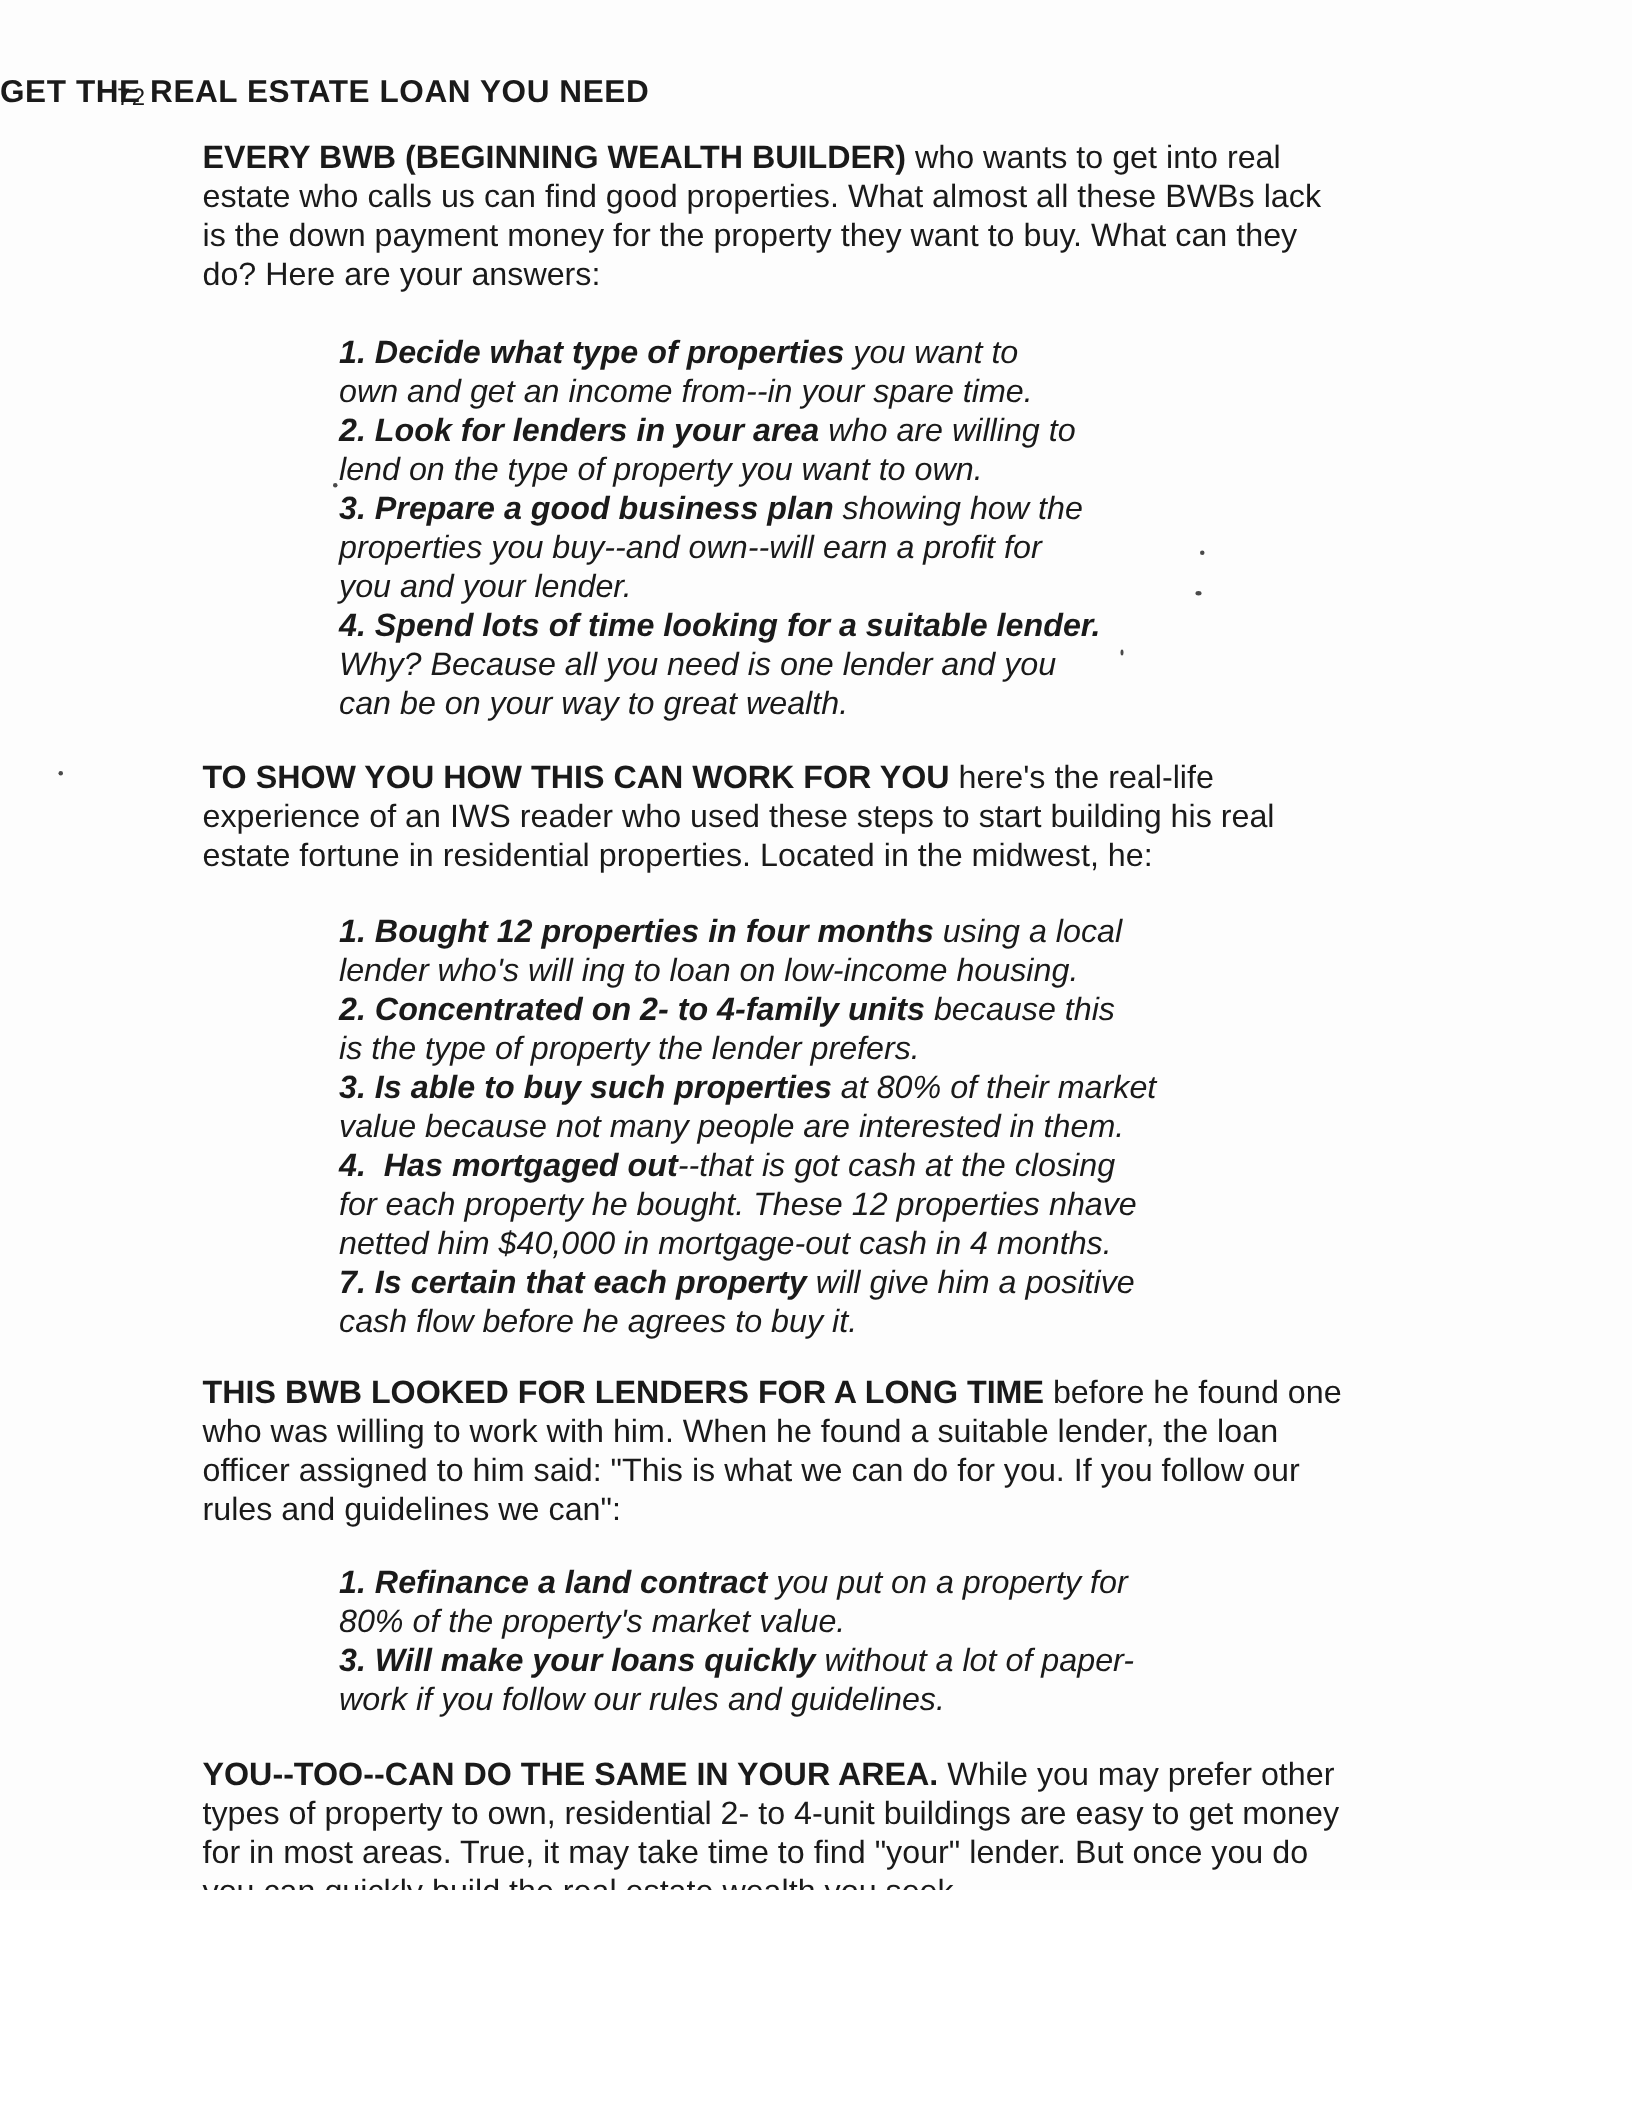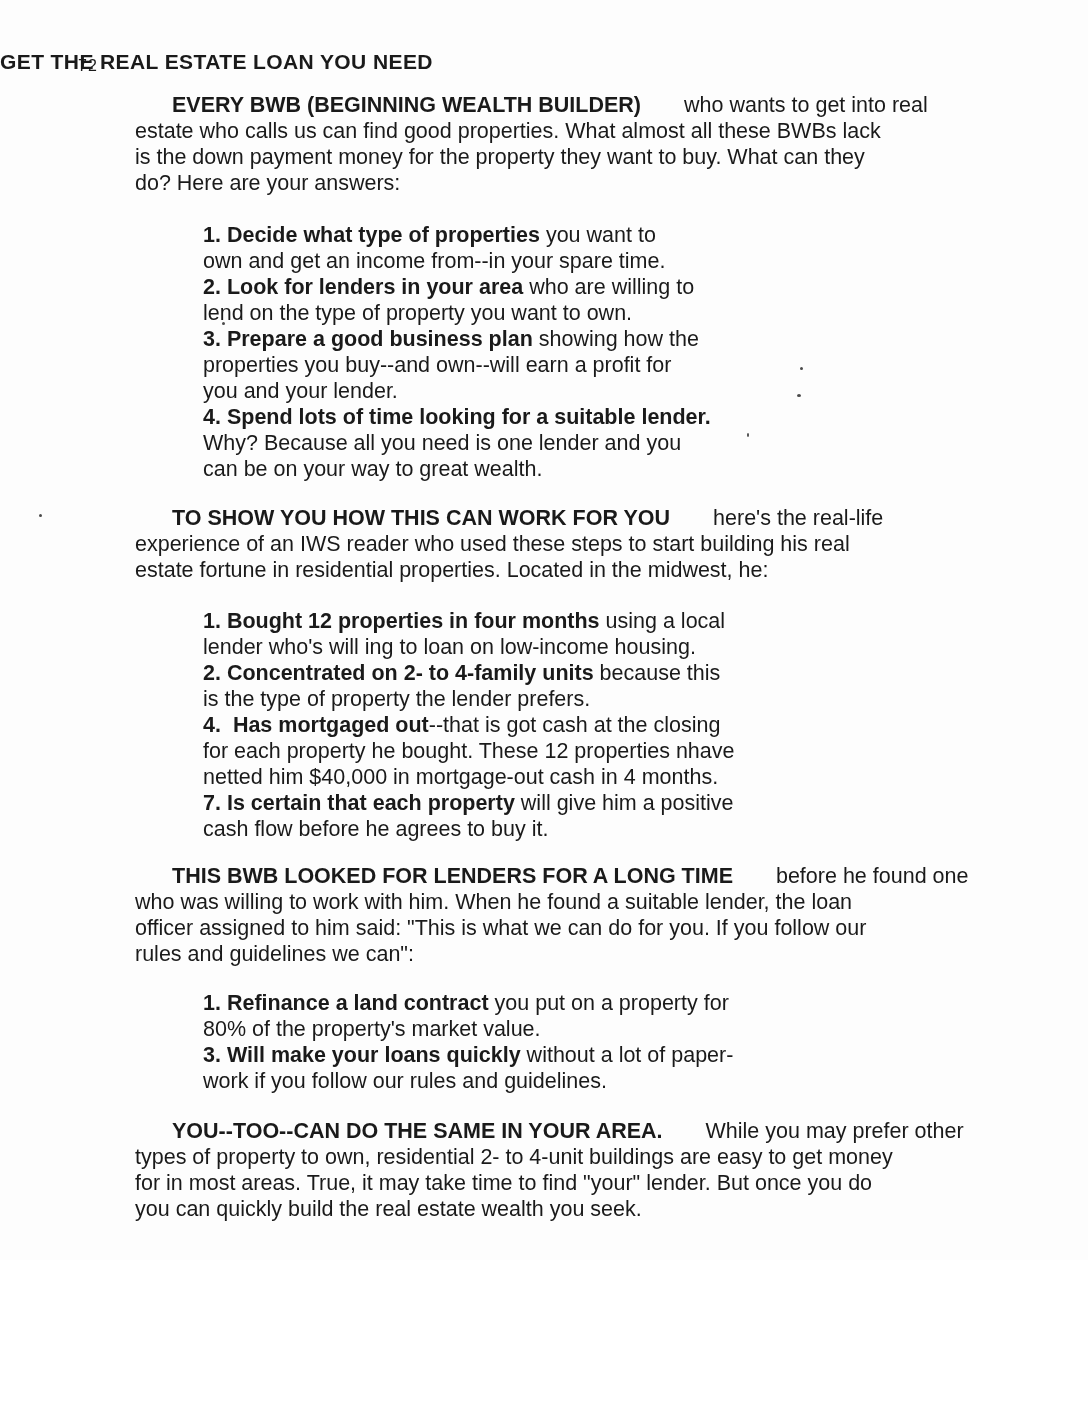--- a/index.html
+++ b/index.html
@@ -31,22 +31,22 @@
   }
   .body{
     position:absolute;
     left:135px;
     top:92px;
     width:845px;
     font-size:21.5px;
     line-height:26px;
   }
   .para{margin:0;}
-  .para span{white-space:pre-line;margin-left:37px;}
-  .list{margin-left:68px;}
+  .para span{white-space:pre-line;}
+  .list{margin-left:91px;font-style:italic;}
   .li span{white-space:pre-line;}
   .b{font-weight:bold;}
   .mt26{margin-top:26px;}
   .mt25{margin-top:25px;}
   .mt24{margin-top:24px;}
   .mt23{margin-top:23px;}
   .mt21{margin-top:21px;}
   .speck{
     position:absolute;
     background:#4a4a4a;
@@ -83,20 +83,22 @@
 
     <p class="para mt23"><span class="b">TO SHOW YOU HOW THIS CAN WORK FOR YOU</span><span> here's the real-life
 experience of an IWS reader who used these steps to start building his real
 estate fortune in residential properties. Located in the midwest, he:</span></p>
 
     <div class="list mt25">
       <div class="li"><span class="b">1. Bought 12 properties in four months</span><span> using a local
 lender who's will ing to loan on low-income housing.</span></div>
       <div class="li"><span class="b">2. Concentrated on 2- to 4-family units</span><span> because this
 is the type of property the lender prefers.</span></div>
+      <div class="li"><span class="b">3. Is able to buy such properties</span><span> at 80% of their market
+value because not many people are interested in them.</span></div>
       <div class="li"><span class="b">4.&nbsp; Has mortgaged out</span><span>--that is got cash at the closing
 for each property he bought. These 12 properties nhave
 netted him $40,000 in mortgage-out cash in 4 months.</span></div>
       <div class="li"><span class="b">7. Is certain that each property</span><span> will give him a positive
 cash flow before he agrees to buy it.</span></div>
     </div>
 
     <p class="para mt21"><span class="b">THIS BWB LOOKED FOR LENDERS FOR A LONG TIME</span><span> before he found one
 who was willing to work with him. When he found a suitable lender, the loan
 officer assigned to him said: "This is what we can do for you. If you follow our

